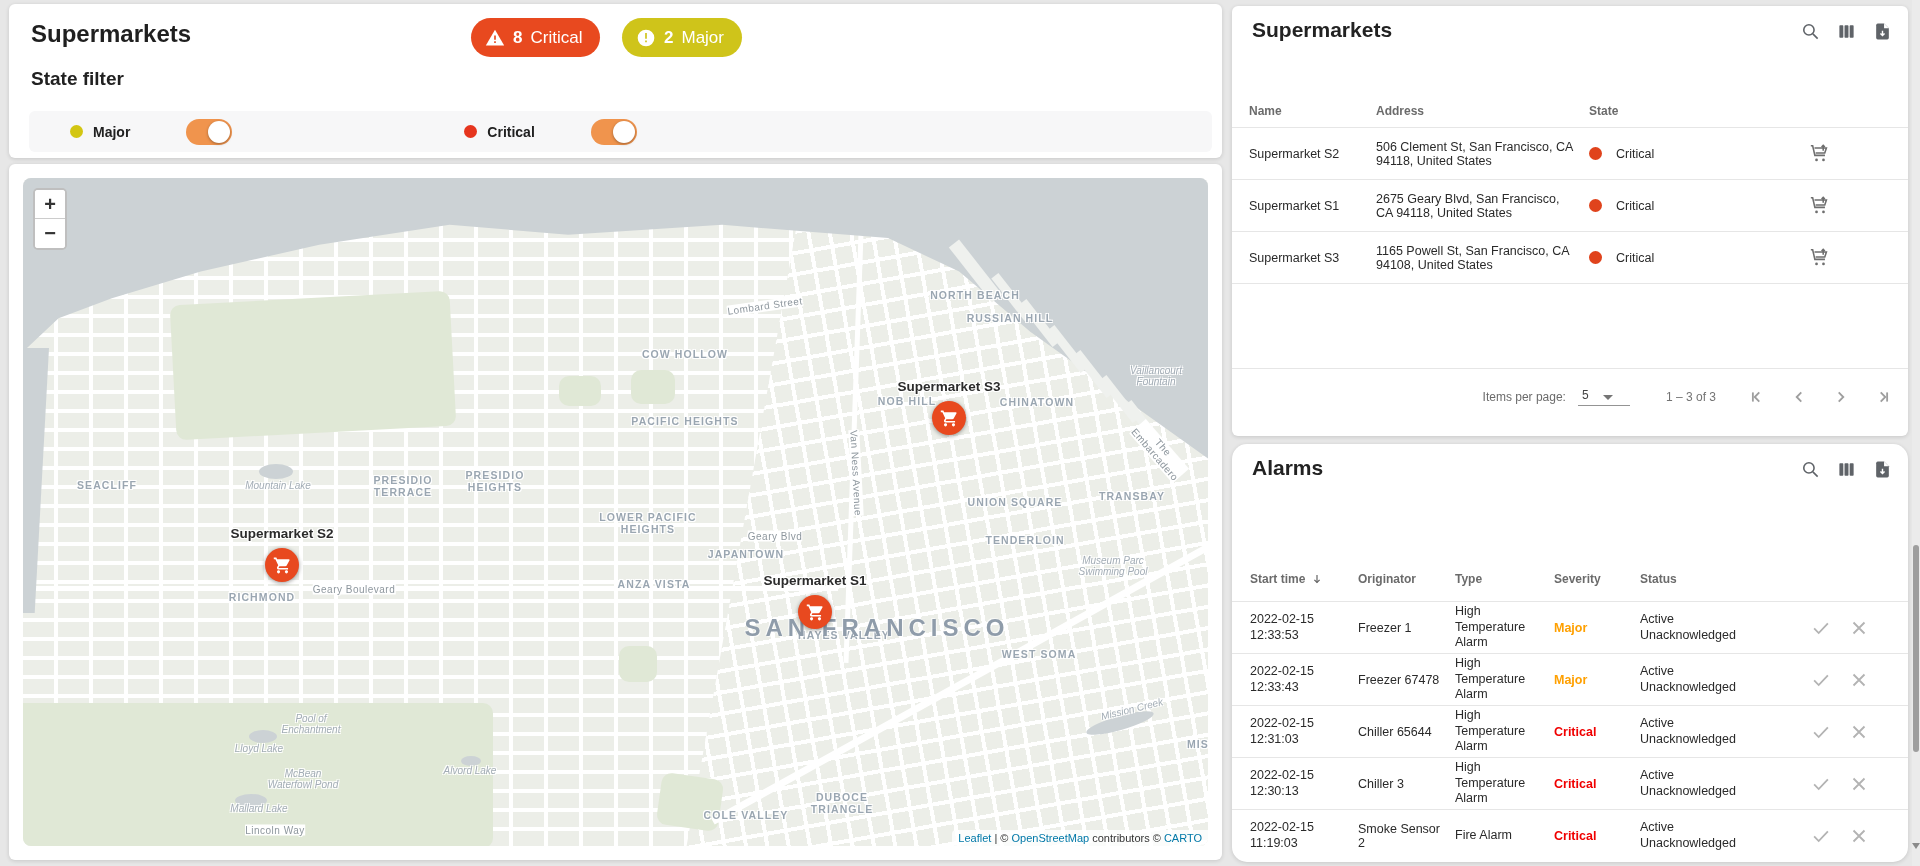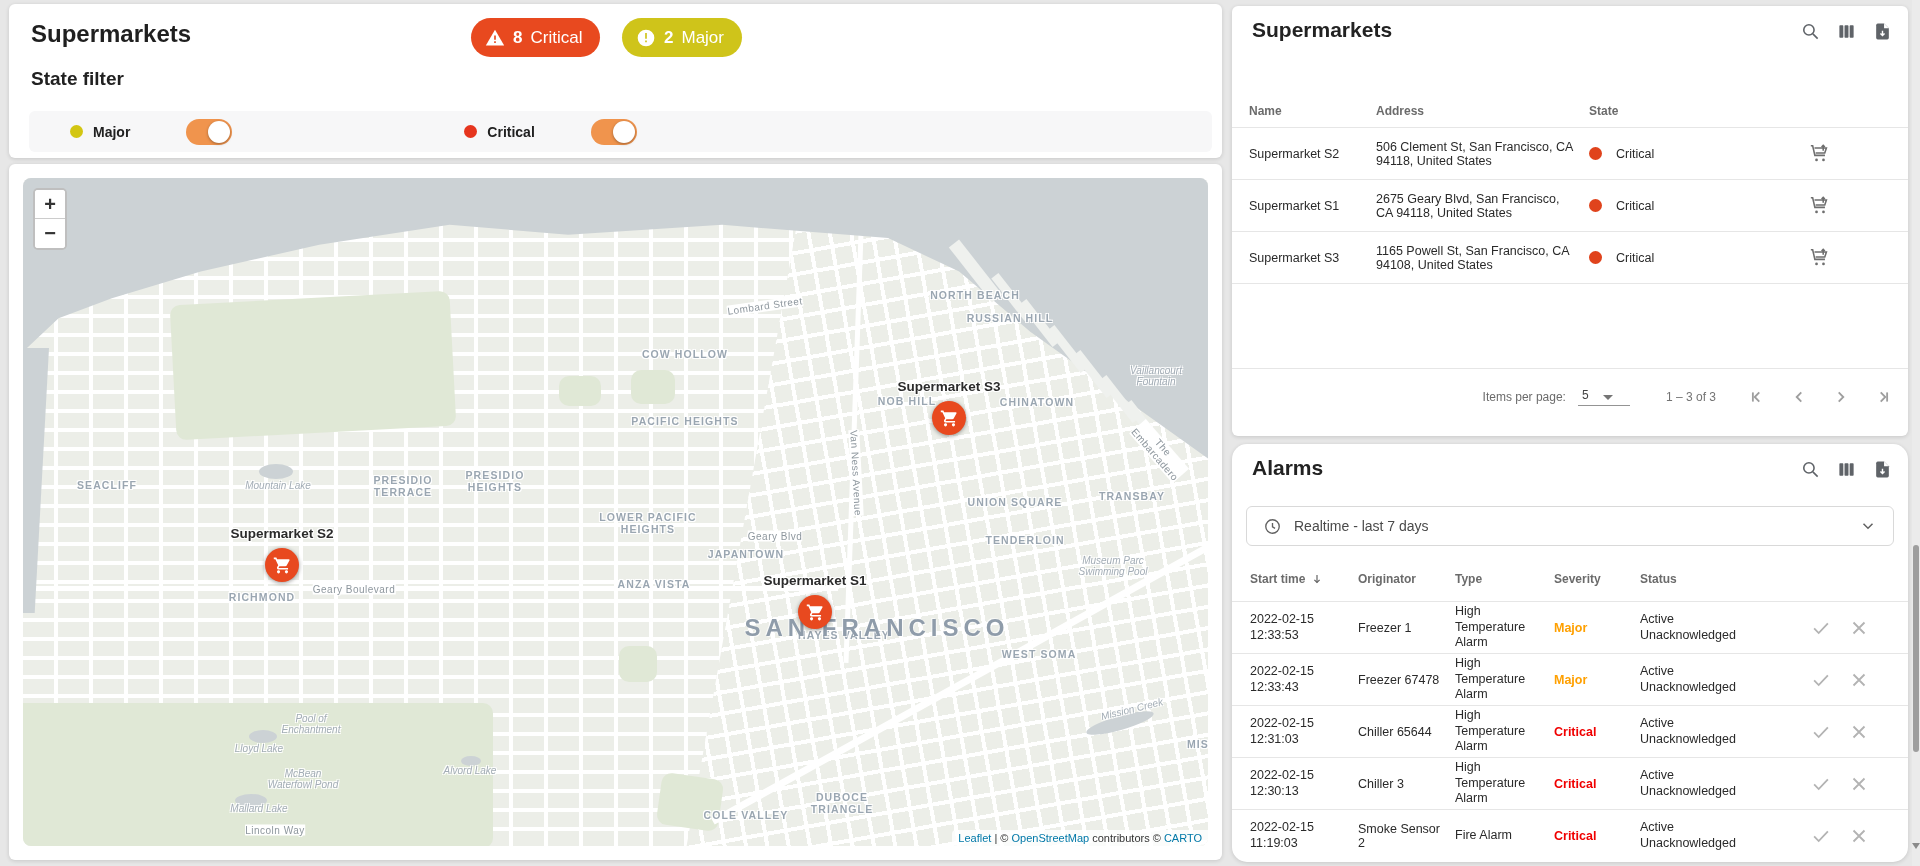--- a/index.html
+++ b/index.html
@@ -372,30 +372,20 @@
         <rect x="9.5" y="4" width="5" height="16" rx="1"></rect>
         <rect x="16" y="4" width="5" height="16" rx="1"></rect>
       </svg>
     <svg viewBox="0 0 24 24">
         <path fill="#5f6368" d="M14 2H6a2 2 0 0 0-2 2v16a2 2 0 0 0 2 2h12a2 2 0 0 0 2-2V8l-6-6z"></path>
         <path fill="#fff" d="M14 2v6h6z"></path>
         <path d="M12 11v6m-2.6-2.6L12 17l2.6-2.6" stroke="#fff" stroke-width="1.8" fill="none"></path>
       </svg>
   </div>
 
-  <div class="timewindow">
-    <svg width="19" height="19" viewBox="0 0 24 24" fill="none" stroke="#616161" stroke-width="1.7">
-        <circle cx="12" cy="12" r="8.5"></circle>
-        <path d="M12 7.5v5l3.2 1.8"></path>
-      </svg>
-    <span class="tw-label">Realtime - last 7 days</span>
-    <svg width="18" height="18" viewBox="0 0 24 24" fill="none" stroke="#616161" stroke-width="2">
-        <path d="M6 9l6 6 6-6"></path>
-      </svg>
-  </div>
 
   <div class="thead">
     <span class="sort-col">
         <span>Start time</span>
         <svg width="14" height="14" viewBox="0 0 24 24" fill="none" stroke="#616161" stroke-width="2">
           <line x1="12" y1="5" x2="12" y2="18"></line>
           <path d="M7.5 13.5L12 18l4.5-4.5"></path>
         </svg>
       </span>
     <span>Originator</span>

